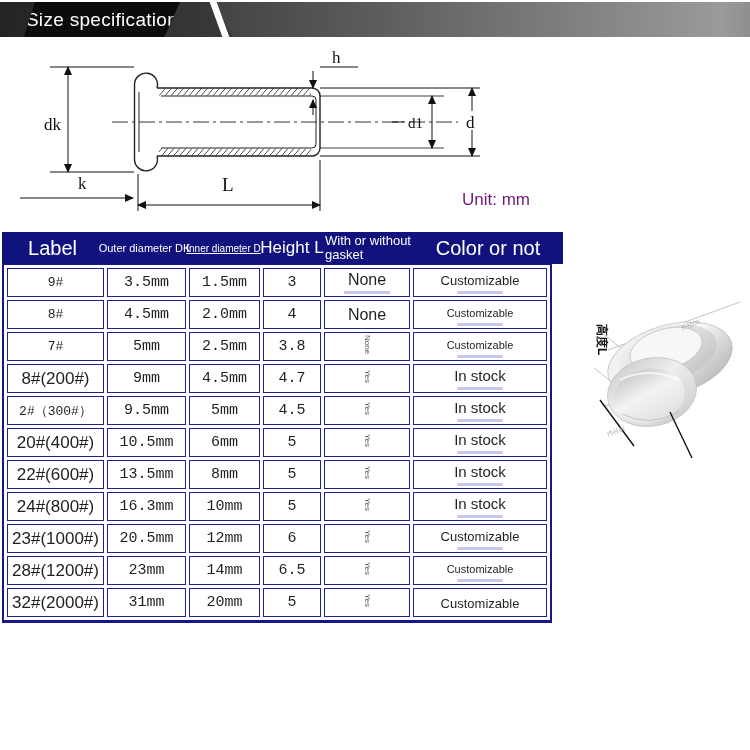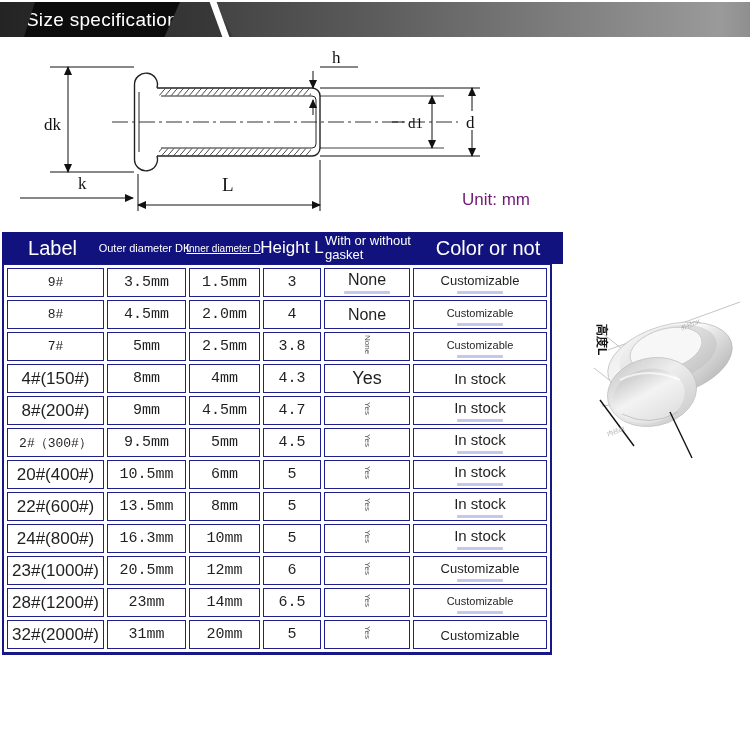--- a/index.html
+++ b/index.html
@@ -195,28 +195,20 @@
     <td class="c-label lab-mono">7#</td>
     <td class="c-outer mono">5mm</td>
     <td class="c-inner mono">2.5mm</td>
     <td class="c-height mono">3.8</td>
     <td class="c-gasket"><span class="val rot">None</span></td>
     <td class="c-color"><span class="val cs-sm">Customizable</span><div class="artifact" style="display: block;"></div></td>
   </tr>
 
 
 
-  <tr>
-    <td class="c-label lab-sans">4#(150#)</td>
-    <td class="c-outer mono">8mm</td>
-    <td class="c-inner mono">4mm</td>
-    <td class="c-height mono">4.3</td>
-    <td class="c-gasket"><span class="val gh-big">Yes</span></td>
-    <td class="c-color"><span class="val cs-lg">In stock</span></td>
-  </tr>
 
   <tr>
     <td class="c-label lab-sans">8#(200#)</td>
     <td class="c-outer mono">9mm</td>
     <td class="c-inner mono">4.5mm</td>
     <td class="c-height mono">4.7</td>
     <td class="c-gasket"><span class="val rot">Yes</span></td>
     <td class="c-color"><span class="val cs-lg">In stock</span><div class="artifact" style="display: block;"></div></td>
   </tr>
 

